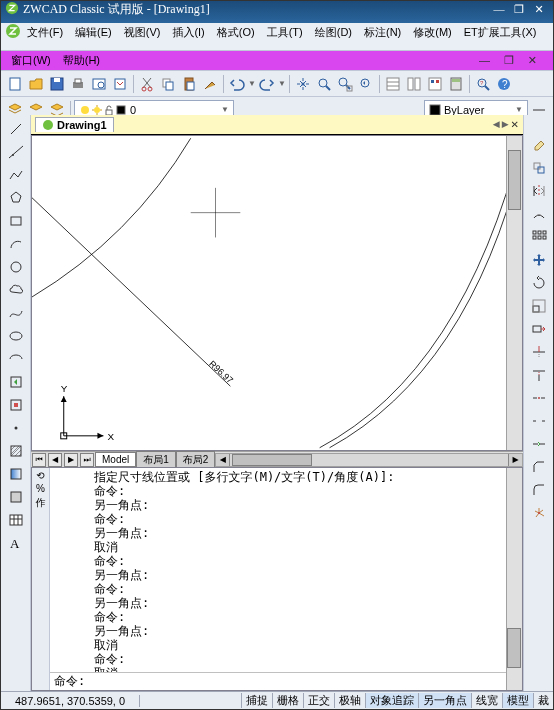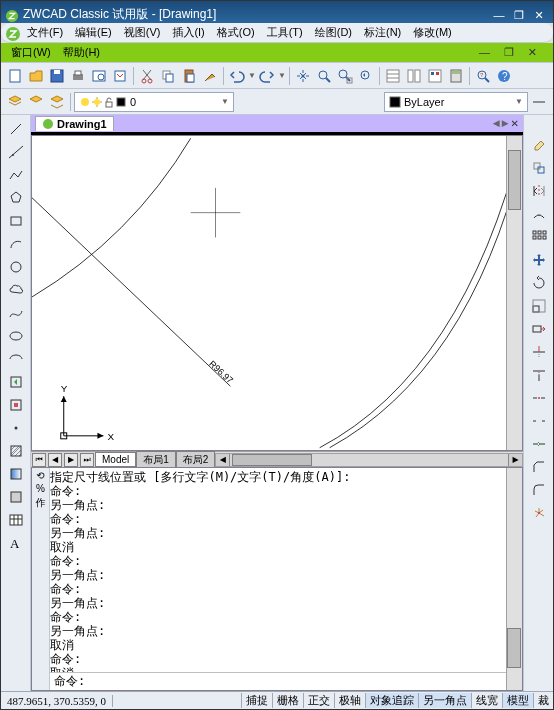--- a/index.html
+++ b/index.html
@@ -1,52 +1,52 @@
 <!DOCTYPE html>
 <html><head>
 <meta charset="utf-8">
 <style>
 * { margin: 0; padding: 0; box-sizing: border-box; }
 body { font-family: "Microsoft YaHei", SimSun, Arial, sans-serif; font-size: 11px; background: #e0e0e0; width: 554px; height: 710px; overflow: hidden; position: relative; border: 1px solid #333; }
-.titlebar { background: linear-gradient(#1b4b7a, #2a659c); color: #fff; height: 22px; display: flex; align-items: flex-end; padding: 0 4px; }
+.titlebar { background: linear-gradient(#1b4b7a, #2a659c); color: #fff; height: 22px; display: flex; align-items: flex-start; padding: 0 4px; font-family: Liberation Serif, serif; }
 .titlebar .logo { width: 14px; height: 14px; margin-right: 4px; }
 .titlebar .title { flex: 1; font-size: 12px; }
 .titlebar .wbtn { width: 20px; height: 16px; color: #fff; display: flex; align-items: center; justify-content: center; cursor: pointer; font-size: 11px; }
-.menubar { background: #eaeef5; height: 20px; display: flex; align-items: flex-end; padding: 0 4px; border-bottom: 1px solid #c0c8d8; border-radius: 9px; }
+.menubar { background: #eaeef5; height: 28px; display: flex; align-items: flex-start; padding: 0 4px; border-bottom: 1px solid #c0c8d8; }
 .menubar span { padding: 2px 6px; cursor: pointer; }
-.menubar2 { background: #84cc16; height: 20px; display: flex; align-items: center; padding: 0 4px; border-bottom: 1px solid #c0c8d8; }
+.menubar2 { background: #d946ef; height: 20px; display: flex; align-items: center; padding: 0 4px; border-bottom: 1px solid #c0c8d8; }
 .menubar2 span { padding: 2px 6px; cursor: pointer; }
 .toolbar { background: #e8ecf3; height: 26px; display: flex; align-items: center; padding: 0 4px; border-bottom: 1px solid #c0c8d8; gap: 1px; }
 .tb-btn { width: 20px; height: 20px; display: flex; align-items: center; justify-content: center; border-radius: 2px; cursor: pointer; }
 .tb-sep { width: 1px; height: 18px; background: #b0b8c8; margin: 0 2px; }
 .drop { height: 20px; border: 1px solid #9ba8c2; background: #fff; display: flex; align-items: center; padding: 0 4px; font-size: 11px; }
 .workarea { position: absolute; top: 114px; bottom: 0; left: 0; right: 0; background: #e8ecf3; }
 .lefttool { position: absolute; left: 0; top: 0; bottom: 18px; width: 30px; background: #e8ecf3; border-right: 1px solid #c0c8d8; display: flex; flex-direction: column; align-items: center; padding-top: 4px; gap: 3px; }
 .righttool { position: absolute; right: 0; top: 0; bottom: 18px; width: 30px; background: #e8ecf3; border-left: 1px solid #c0c8d8; display: flex; flex-direction: column; align-items: center; padding-top: 20px; gap: 3px; }
 .docwin { position: absolute; left: 30px; right: 30px; top: 0; bottom: 0; display: flex; flex-direction: column; }
-.doctab { height: 20px; background: #c4b5fd; border-bottom: 3px solid #000000; display: flex; align-items: center; padding: 0 4px; }
+.doctab { height: 20px; background: #fef9c3; border-bottom: 1px solid #000000; display: flex; align-items: center; padding: 0 4px; }
 .doctab .tab { background: #fff; border: 1px solid #a0a8b8; border-bottom: none; padding: 1px 6px; display: flex; align-items: center; gap: 3px; font-weight: bold; }
 .doctab .close { margin-left: auto; display: flex; gap: 2px; }
 .canvas { flex: 1; background: #fff; border: 1px solid #808090; position: relative; overflow: hidden; }
 .canvas svg { width: 100%; height: 100%; }
 .hscroll { height: 16px; background: #e0e0e0; border-top: 1px solid #a0a0a0; display: flex; align-items: center; }
 .layouttabs { display: flex; align-items: center; background: #d8d8d8; height: 100%; }
 .layouttabs .navbtn { width: 14px; height: 14px; border: 1px solid #808080; background: #e8e8e8; display: flex; align-items: center; justify-content: center; font-size: 8px; cursor: pointer; margin: 0 1px; }
 .layouttabs .ltab { padding: 1px 6px; background: #fff; border: 1px solid #808080; font-size: 10px; cursor: pointer; }
 .layouttabs .ltab.inactive { background: #d0d0d0; }
 .sbtrack { flex: 1; background: #d8d8d8; border: 1px solid #a0a0a0; position: relative; height: 14px; }
 .sbthumb { position: absolute; background: #c0c0c0; border: 1px solid #808080; height: 100%; }
 .cmdwin { height: 224px; background: #fff; border: 1px solid #808090; display: flex; }
 .cmdtools { width: 18px; background: #e8ecf3; border-right: 1px solid #c0c8d8; display: flex; flex-direction: column; gap: 2px; padding-top: 2px; align-items: center; }
 .cmdtext { flex: 1; display: flex; flex-direction: column; }
-.cmdlog { flex: 1; padding: 2px 0; font-family: SimSun, monospace; font-size: 12px; line-height: 14px; overflow: hidden; }
+.cmdlog { flex: 1; padding: 2px 0; font-family: SimSun, monospace; font-size: 12px; line-height: 14px; overflow: hidden; margin-left: 44px; }
 .cmdinput { height: 18px; border-top: 1px solid #c0c0c0; display: flex; align-items: center; padding: 0 4px; font-family: SimSun, monospace; font-size: 12px; }
 .cmdscroll { width: 16px; background: #e0e0e0; border-left: 1px solid #a0a0a0; }
 .statusbar { position: absolute; bottom: 0; left: 0; right: 0; height: 18px; background: #e8ecf3; border-top: 1px solid #a0a8b8; display: flex; align-items: center; font-size: 11px; }
-.statusbar .coord { padding: 0 6px; border-right: 1px solid #a0a8b8; font-family: Liberation Serif, serif; }
+.statusbar .coord { padding: 0 14px; border-right: 1px solid #a0a8b8; font-family: Liberation Sans, sans-serif; }
 .statusbar .flex { flex: 1; }
 .statusbar .mode { padding: 0 4px; border-left: 1px solid #a0a8b8; cursor: pointer; }
 .statusbar .mode.active { background: #d0e0f5; }
 .icon-sm { width: 16px; height: 16px; }
 </style>
 </head>
 <body>
 
 <div class="titlebar">
   <svg class="logo" viewBox="0 0 16 16">
@@ -66,20 +66,21 @@
     </svg>
   <span>文件(F)</span>
   <span>编辑(E)</span>
   <span>视图(V)</span>
   <span>插入(I)</span>
   <span>格式(O)</span>
   <span>工具(T)</span>
   <span>绘图(D)</span>
   <span>标注(N)</span>
   <span>修改(M)</span>
+  <span>ET扩展工具(X)</span>
 </div>
 
 <div class="menubar2">
   <span>窗口(W)</span>
   <span>帮助(H)</span>
   <span style="margin-left:auto;display:flex;gap:2px">
     <span class="wbtn" style="color:#333">—</span>
     <span class="wbtn" style="color:#333">❐</span>
     <span class="wbtn" style="color:#333">✕</span>
   </span>
@@ -258,21 +259,21 @@
         <rect x="3" y="6" width="6" height="5" fill="none" stroke="#666"></rect>
         <path d="M4 6V4a2 2 0 0 1 4 0" fill="none" stroke="#666"></path>
       </svg>
     <svg width="12" height="12">
         <rect x="2" y="2" width="8" height="8" fill="#000" stroke="#666"></rect>
       </svg>
     <span style="margin-left:3px">0</span>
     <span style="margin-left:auto;font-size:8px;color:#666">▼</span>
   </div>
   <div style="flex:1"></div>
-  <div class="drop" style="width:144px">
+  <div class="drop" style="width:104px">
     <svg width="12" height="12">
         <rect x="1" y="1" width="10" height="10" fill="#000" stroke="#666"></rect>
       </svg>
     <span style="margin-left:3px">ByLayer</span>
     <span style="margin-left:auto;font-size:8px;color:#666">▼</span>
   </div>
   <span class="tb-btn">
       <svg width="16" height="16">
         <line x1="2" y1="8" x2="14" y2="8" stroke="#333"></line>
       </svg>

